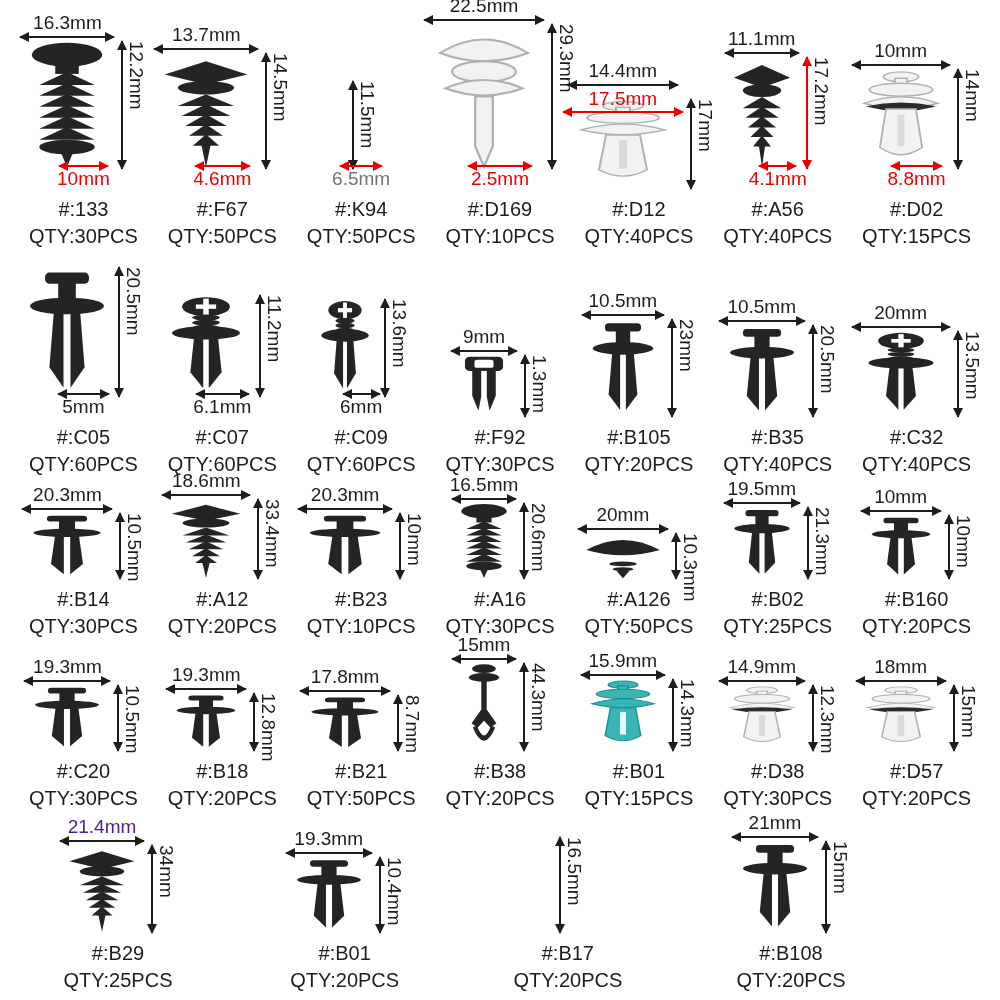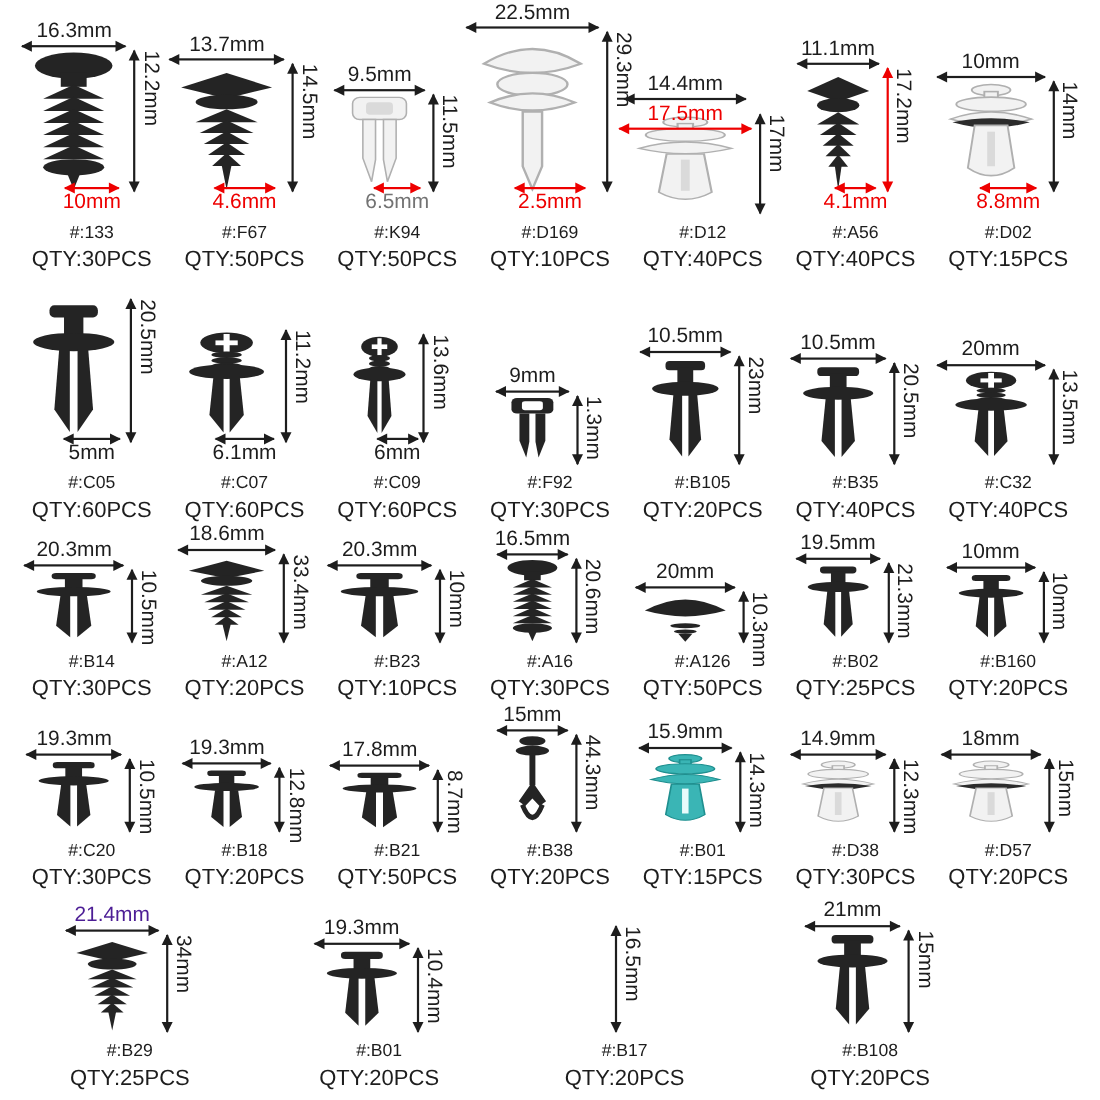--- a/index.html
+++ b/index.html
@@ -33,21 +33,21 @@
     border-top:5px solid transparent;border-bottom:5px solid transparent;}
   .arrow-h::before{left:-1px;border-right:10px solid currentColor;}
   .arrow-h::after{right:-1px;border-left:10px solid currentColor;}
   .vdim{display:flex;align-items:stretch;margin-left:7px;}
   .arrow-v{position:relative;display:block;width:0;border-left:2px solid currentColor;}
   .arrow-v::before,.arrow-v::after{content:"";position:absolute;left:-6px;width:0;height:0;
     border-left:5px solid transparent;border-right:5px solid transparent;}
   .arrow-v::before{top:-1px;border-bottom:10px solid currentColor;}
   .arrow-v::after{bottom:-1px;border-top:10px solid currentColor;}
   .vlbl{writing-mode:vertical-rl;font-size:19px;line-height:1;padding-left:4px;white-space:nowrap;}
-  .part{font-size:16px;line-height:1.35;margin-top:7px;text-align:center;white-space:nowrap;}
+  .part{font-size:20px;line-height:1.35;margin-top:7px;text-align:center;white-space:nowrap;}
   .qty{font-size:20px;line-height:1.35;text-align:center;white-space:nowrap;}
 </style>
 </head>
 <body>
 
 <div id="board">
     <div class="row row1">
   <div class="item">
     <div class="figrow">
       <div class="clipcol">
@@ -109,33 +109,20 @@
     <div class="dim dim-bottom" style="width: 55px;">
       <span class="arrow-h" style="color: rgb(238, 0, 0);"></span>
       <span class="lbl" style="color: rgb(238, 0, 0);">4.6mm</span>
     </div>
     <div class="part">#:F67</div>
     <div class="qty">QTY:50PCS</div>
   </div>
 
   <div class="item">
     <div class="figrow">
-      <div class="clipcol">
-        <div class="dim dim-top" style="width: 82px;">
-          <span class="lbl" style="color: rgb(29, 29, 29);">9.5mm</span>
-          <span class="arrow-h" style="color: rgb(29, 29, 29);"></span>
-        </div>
-
-        <span class="clip"><svg width="72" height="88" viewBox="0 0 100 140" preserveAspectRatio="none" fill="#f2f2f2" stroke="#b0b0b0" stroke-width="2" xmlns="http://www.w3.org/2000/svg">
-                <rect x="16" y="4" width="68" height="32" rx="9"></rect>
-                <rect x="33" y="11" width="34" height="18" rx="5" fill="#dadada" stroke="none"></rect>
-                <path d="M29,36 L29,92 L40,126 L45,94 L45,36 Z"></path>
-                <path d="M71,36 L71,92 L60,126 L55,94 L55,36 Z"></path>
-              </svg></span>
-      </div>
       <div class="vdim" style="height: 88px;">
         <span class="arrow-v" style="color: rgb(29, 29, 29);"></span>
         <span class="vlbl" style="color: rgb(29, 29, 29);">11.5mm</span>
       </div>
     </div>
     <div class="dim dim-bottom" style="width: 42px;">
       <span class="arrow-h" style="color: rgb(238, 0, 0);"></span>
       <span class="lbl" style="color: #737373;">6.5mm</span>
     </div>
     <div class="part">#:K94</div>

